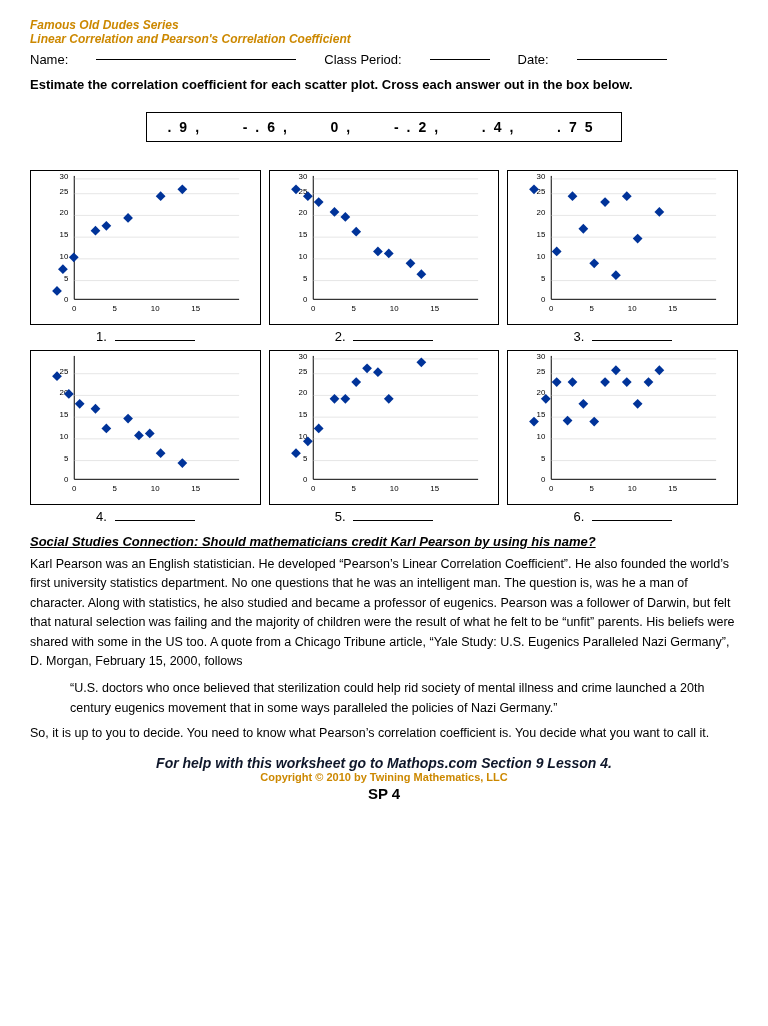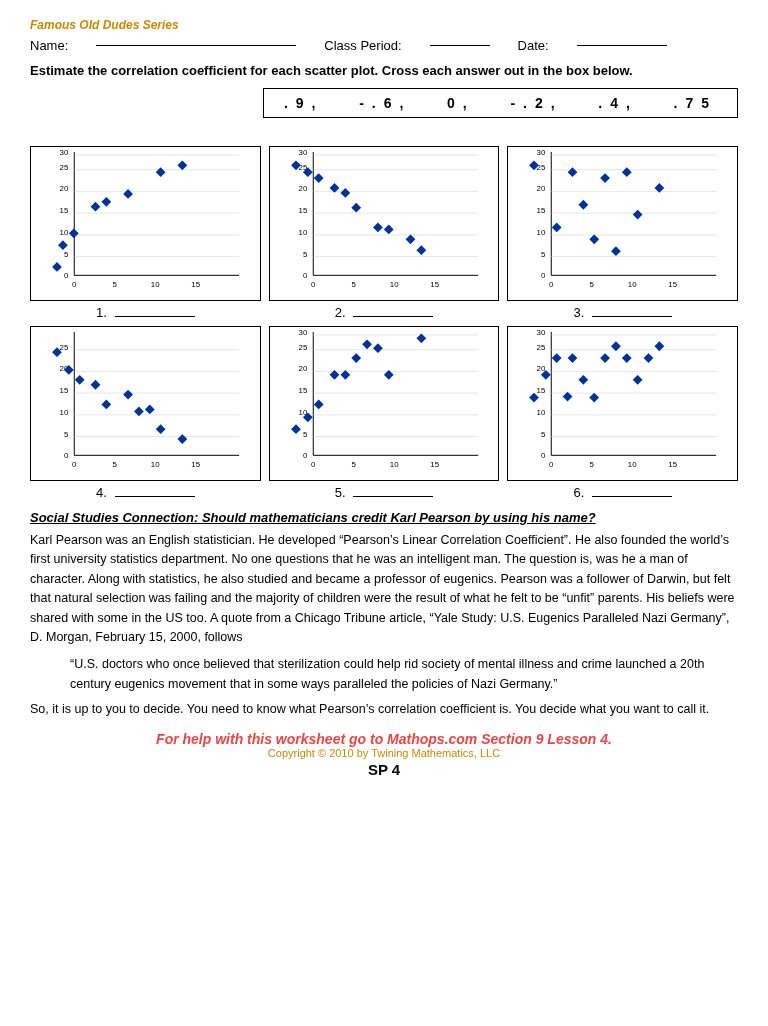--- a/index.html
+++ b/index.html
@@ -47,35 +47,35 @@
       width: 60px;
       display: inline-block;
     }
     .date-line {
       border-bottom: 1px solid #000;
       width: 90px;
       display: inline-block;
     }
     .instructions {
       font-weight: bold;
-      margin-bottom: 10px;
+      margin-bottom: 20px;
       font-size: 13px;
     }
     .answer-box {
       border: 1px solid #000;
       padding: 6px 20px;
       display: inline-block;
       margin-bottom: 14px;
       font-size: 14px;
       font-weight: bold;
       letter-spacing: 8px;
     }
     .answer-box-container {
       display: flex;
-      justify-content: flex-end;
+      justify-content: center;
       margin-bottom: 14px;
     }
     .charts-row {
       display: flex;
       gap: 8px;
       margin-bottom: 6px;
       justify-content: space-between;
     }
     .chart-container {
       flex: 1;
@@ -118,44 +118,45 @@
       margin-bottom: 8px;
     }
     .quote-block {
       margin-left: 40px;
       font-size: 12.5px;
       line-height: 1.55;
       margin-bottom: 4px;
     }
     .footer-link {
       text-align: center;
-      color: #ef4444;
+      color: #0f172a;
       font-style: italic;
       font-weight: bold;
       font-size: 14px;
       margin-top: 12px;
     }
     .footer-copy {
       text-align: center;
       font-size: 11px;
       color: #cc8800;
-      font-weight: normal;
+      font-weight: bold;
     }
     .footer-sp {
       text-align: center;
       font-weight: bold;
       font-size: 15px;
       margin-top: 2px;
     }
   </style>
 </head>
 <body>
 
 <div class="header-row">
   <span class="header-left">Famous Old Dudes Series</span>
+  <span class="header-right">Linear Correlation and Pearson's Correlation Coefficient</span>
 </div>
 
 <div class="name-row">
   <span>Name:</span>
   <span class="name-line"></span>
   <span>Class Period:</span>
   <span class="class-line"></span>
   <span>Date:</span>
   <span class="date-line"></span>
 </div>

